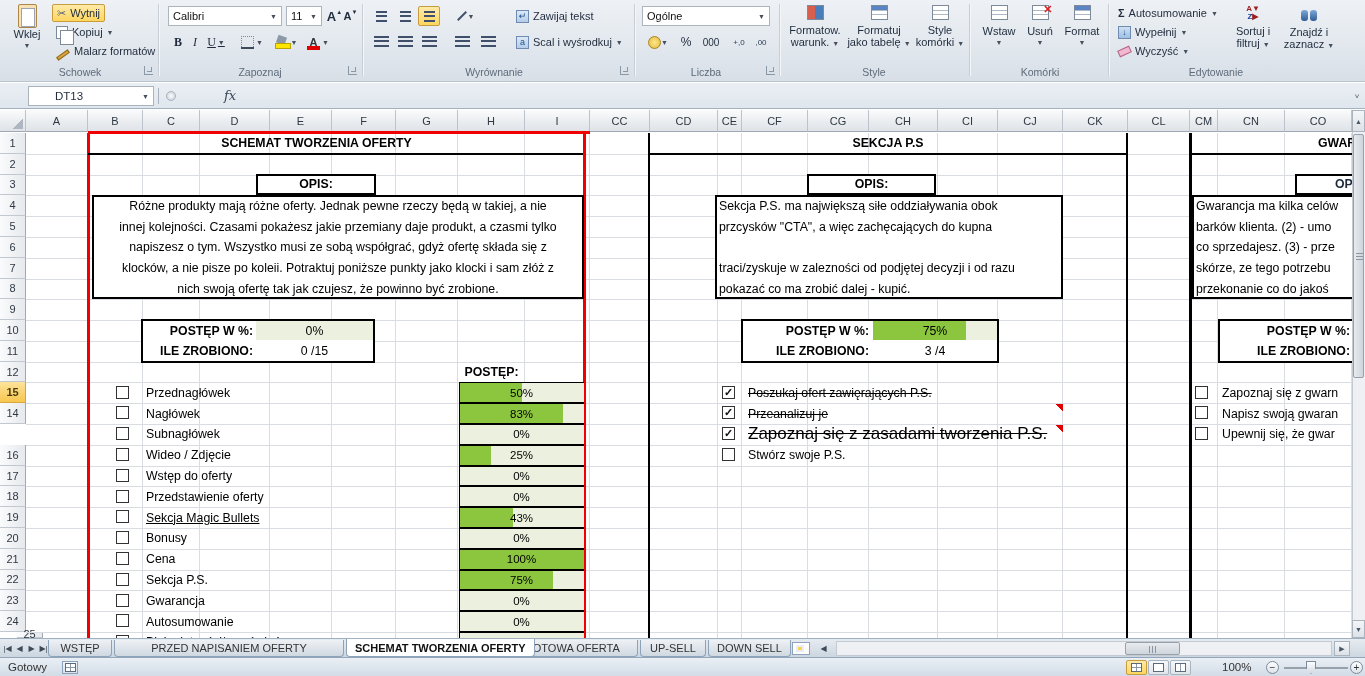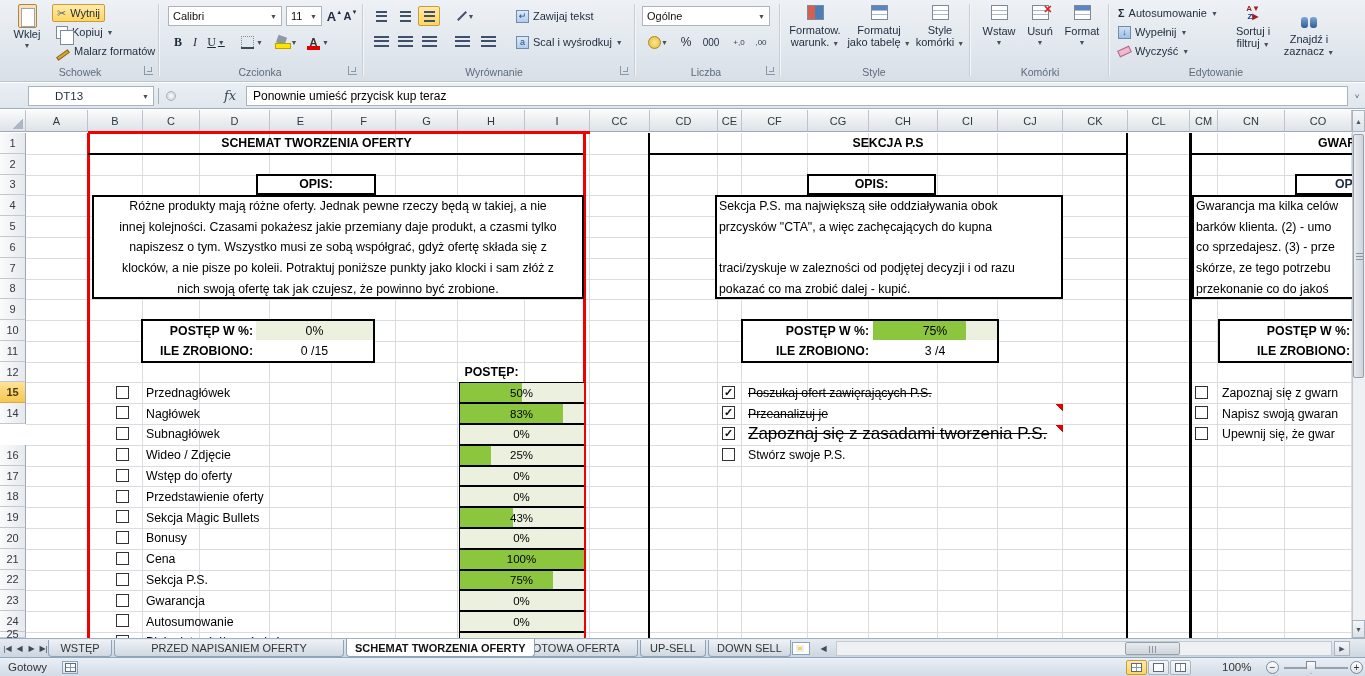--- a/index.html
+++ b/index.html
@@ -172,21 +172,21 @@
       <span class="dd" style="margin-left:2px;">▼</span>
     </div>
   <div class="glyphbtn" style="left:272px;top:33px;width:28px;height:19px;">
     <span class="fillico"></span>
       <span class="dd" style="margin-left:2px;">▼</span>
     </div>
   <div class="glyphbtn" style="left:304px;top:33px;width:28px;height:19px;">
     <span class="fontcolico">A</span>
       <span class="dd" style="margin-left:2px;">▼</span>
     </div>
-  <div class="grouplabel" style="left:260px;">Czcionka</div>
+  <div class="grouplabel" style="left:260px;">Zapoznaj</div>
   <div class="launcher" style="left:348px;"></div>
   <div class="vsep" style="left:362px;"></div>
 
   <div class="glyphbtn" style="left:370px;top:6px;width:22px;height:20px;">
       <span class="lines sm"></span>
     </div>
   <div class="glyphbtn" style="left:394px;top:6px;width:22px;height:20px;">
       <span class="lines sm"></span>
     </div>
   <div class="glyphbtn amber" style="left:418px;top:6px;width:22px;height:20px;">
@@ -300,40 +300,37 @@
   <div class="rbtn" style="left:1114px;top:42px;">
     <span class="eraser"></span>
     <span>Wyczyść</span>
     <span class="dd">▼</span>
     </div>
   <div class="bigbtn" style="left:1228px;top:5px;width:50px;height:62px;">
     <span class="azico" style="margin-bottom:4px;">A▼<br><span class="z">Z</span>▶</span>
     <span>Sortuj i</span>
     <span><span>filtruj</span> <span class="dd">▼</span></span>
   </div>
-  <div class="bigbtn" style="left:1282px;top:17px;width:54px;height:62px;">
+  <div class="bigbtn" style="left:1282px;top:10px;width:54px;height:62px;">
     <span class="binoc" style="margin-bottom:5px;"></span>
     <span>Znajdź i</span>
     <span><span>zaznacz</span> <span class="dd">▼</span></span>
   </div>
   <div class="grouplabel" style="left:1216px;">Edytowanie</div>
 </div>
 
 <div id="fbar">
   <div class="whitefield" style="left:28px;width:126px;display:flex;align-items:center;">
     <span style="margin-left:26px;font-size:11.5px;">DT13</span>
     <span class="dd" style="margin-left:auto;margin-right:4px;">▼</span>
   </div>
   <div class="abs" style="left:158px;top:5px;width:1px;height:16px;background:#aab3bd;"></div>
   <div class="abs" style="left:166px;top:8px;width:10px;height:10px;border-radius:50%;background:radial-gradient(#fdfdfd,#c3ccd4);border:1px solid #a9b2bc;"></div>
   <div class="abs" style="left:224px;top:5px;font-family:'DejaVu Serif',serif;font-style:italic;font-size:13px;color:#3a4656;">
     <span>fx</span>
-  </div>
-  <div class="whitefield" style="left:246px;width:1102px;display:flex;align-items:center;">
-    <span style="margin-left:6px;font-size:12px;color:#000;">Ponownie umieść przycisk kup teraz</span>
   </div>
   <div class="abs" style="left:1350px;top:5px;width:14px;height:16px;display:flex;align-items:center;justify-content:center;font-size:8px;color:#4a5866;">˅</div>
 </div>
 
 <div id="grid">
     <div class="hcell" style="left: 0px; width: 26px;">
       <div></div>
       <div style="position: absolute; right: 2px; bottom: 2px; width: 10px; height: 10px; background: linear-gradient(to left top, rgb(174, 183, 193) 50%, transparent 50.5%);"></div>
     </div>
     <div class="hcell" style="left: 26px; width: 62px;">A</div>
@@ -375,21 +372,21 @@
     <div class="rcell" style="top: 314.06px; height: 20.79px; margin-top: 24px;">15</div>
     <div class="rcell" style="top: 334.85px; height: 20.79px;">16</div>
     <div class="rcell" style="top: 355.64px; height: 20.79px;">17</div>
     <div class="rcell" style="top: 376.43px; height: 20.79px;">18</div>
     <div class="rcell" style="top: 397.22px; height: 20.79px;">19</div>
     <div class="rcell" style="top: 418.01px; height: 20.79px;">20</div>
     <div class="rcell" style="top: 438.8px; height: 20.79px;">21</div>
     <div class="rcell" style="top: 459.59px; height: 20.79px;">22</div>
     <div class="rcell" style="top: 480.38px; height: 20.79px;">23</div>
     <div class="rcell" style="top: 501.17px; height: 20.79px;">24</div>
-    <div class="rcell" style="top: 521.96px; height: 6.04px;">25</div>
+    <div class="rcell" style="top: 521.96px; height: 6.04px; margin-left: 17px;">25</div>
     <div class="gl" style="left: 87px; top: 23px; width: 1px; height: 505px;"></div>
     <div class="gl" style="left: 142px; top: 23px; width: 1px; height: 505px;"></div>
     <div class="gl" style="left: 199px; top: 23px; width: 1px; height: 505px;"></div>
     <div class="gl" style="left: 269px; top: 23px; width: 1px; height: 505px;"></div>
     <div class="gl" style="left: 331px; top: 23px; width: 1px; height: 505px;"></div>
     <div class="gl" style="left: 395px; top: 23px; width: 1px; height: 505px;"></div>
     <div class="gl" style="left: 457px; top: 23px; width: 1px; height: 505px;"></div>
     <div class="gl" style="left: 524px; top: 23px; width: 1px; height: 505px;"></div>
     <div class="gl" style="left: 589px; top: 23px; width: 1px; height: 505px;"></div>
     <div class="gl" style="left: 649px; top: 23px; width: 1px; height: 505px;"></div>
@@ -479,21 +476,21 @@
       <div style="width: 0%; height: 100%; background: rgb(140, 198, 63);"></div>
     </div>
     <div class="cellText" style="left: 459px; top: 355.64px; width: 125px; height: 20.79px; justify-content: center; font-size: 11.5px;">0%</div>
     <div class="checkbox" style="left: 116px; top: 379.63px;"></div>
     <div class="cellText" style="left: 146px; top: 376.43px; width: 300px; height: 20.79px; justify-content: flex-start; font-size: 12.3px;">Przedstawienie oferty</div>
     <div class="barcell" style="left: 459px; top: 376.43px; width: 125px; background: rgb(235, 241, 222);">
       <div style="width: 0%; height: 100%; background: rgb(140, 198, 63);"></div>
     </div>
     <div class="cellText" style="left: 459px; top: 376.43px; width: 125px; height: 20.79px; justify-content: center; font-size: 11.5px;">0%</div>
     <div class="checkbox" style="left: 116px; top: 400.42px;"></div>
-    <div class="cellText" style="left: 146px; top: 397.22px; width: 300px; height: 20.79px; justify-content: flex-start; font-size: 12.3px;">Sekcja Magic Bullets</div>
+    <div class="cellText" style="left: 146px; top: 397.22px; width: 300px; height: 20.79px; justify-content: flex-start; font-size: 12.3px; text-decoration: underline;">Sekcja Magic Bullets</div>
     <div class="barcell" style="left: 459px; top: 397.22px; width: 125px; background: rgb(235, 241, 222);">
       <div style="width: 43%; height: 100%; background: rgb(140, 198, 63);"></div>
     </div>
     <div class="cellText" style="left: 459px; top: 397.22px; width: 125px; height: 20.79px; justify-content: center; font-size: 11.5px;">43%</div>
     <div class="checkbox" style="left: 116px; top: 421.21px;"></div>
     <div class="cellText" style="left: 146px; top: 418.01px; width: 300px; height: 20.79px; justify-content: flex-start; font-size: 12.3px;">Bonusy</div>
     <div class="barcell" style="left: 459px; top: 418.01px; width: 125px; background: rgb(235, 241, 222);">
       <div style="width: 0%; height: 100%; background: rgb(140, 198, 63);"></div>
     </div>
     <div class="cellText" style="left: 459px; top: 418.01px; width: 125px; height: 20.79px; justify-content: center; font-size: 11.5px;">0%</div>

